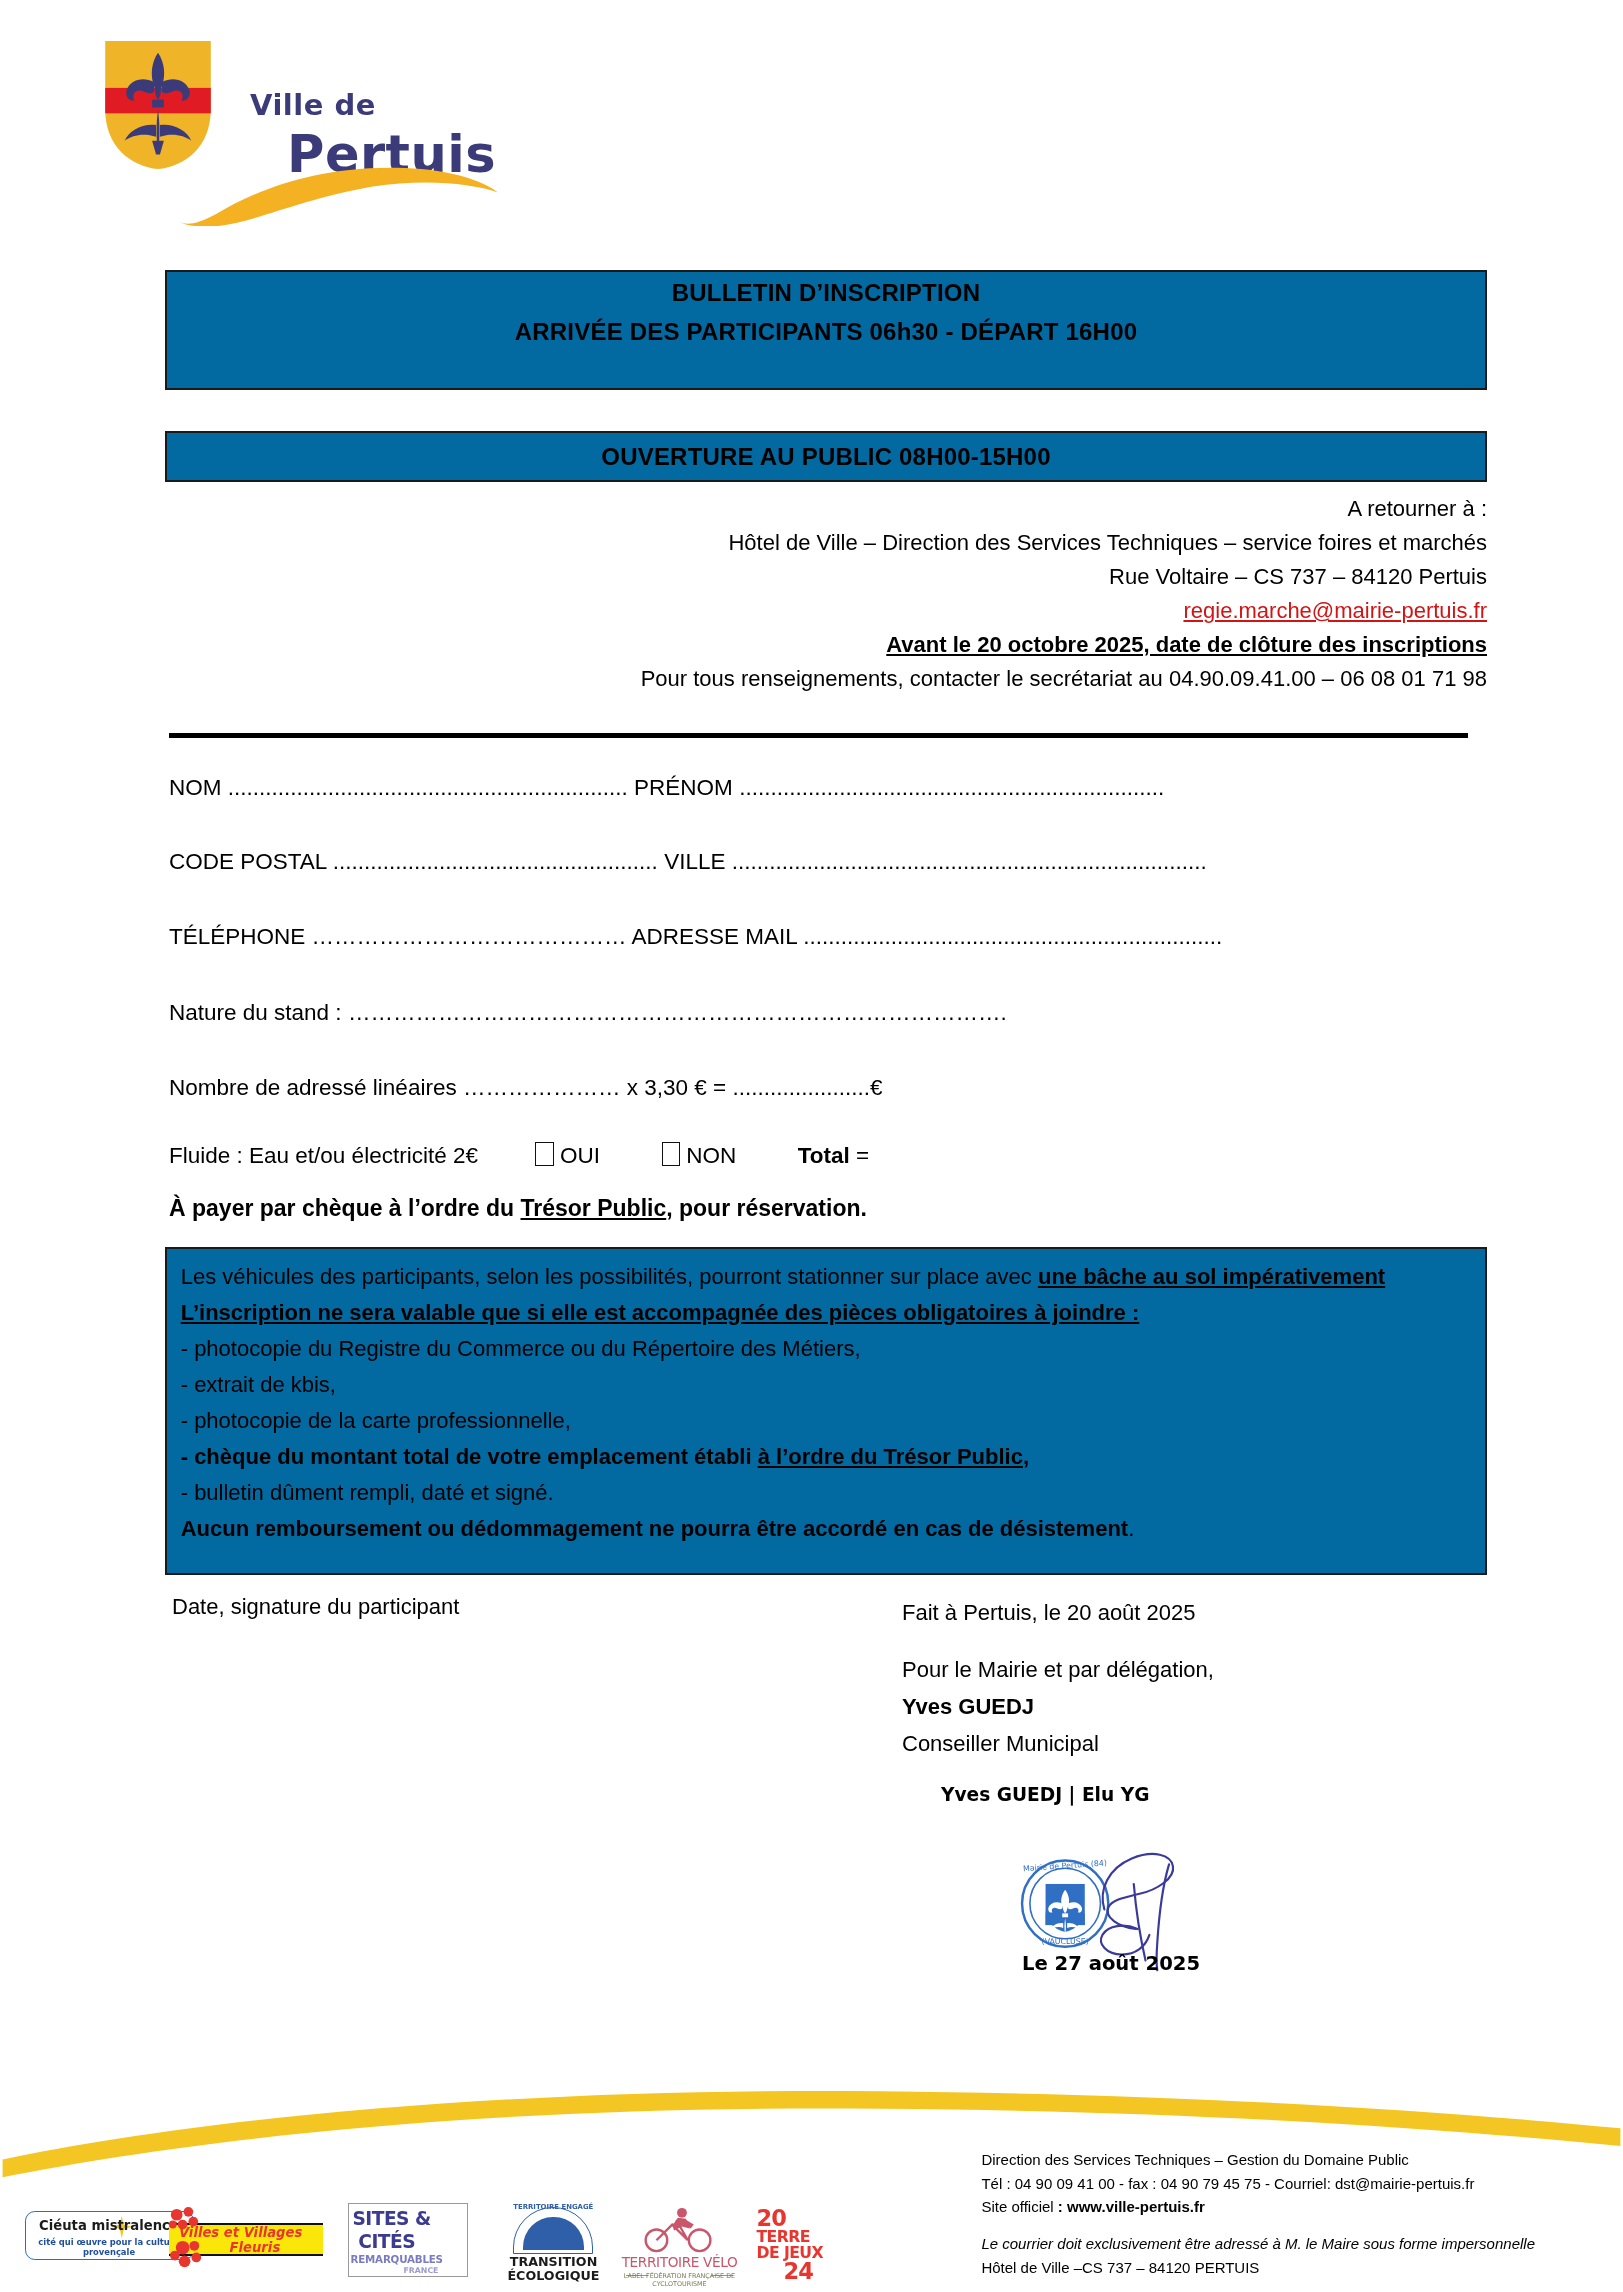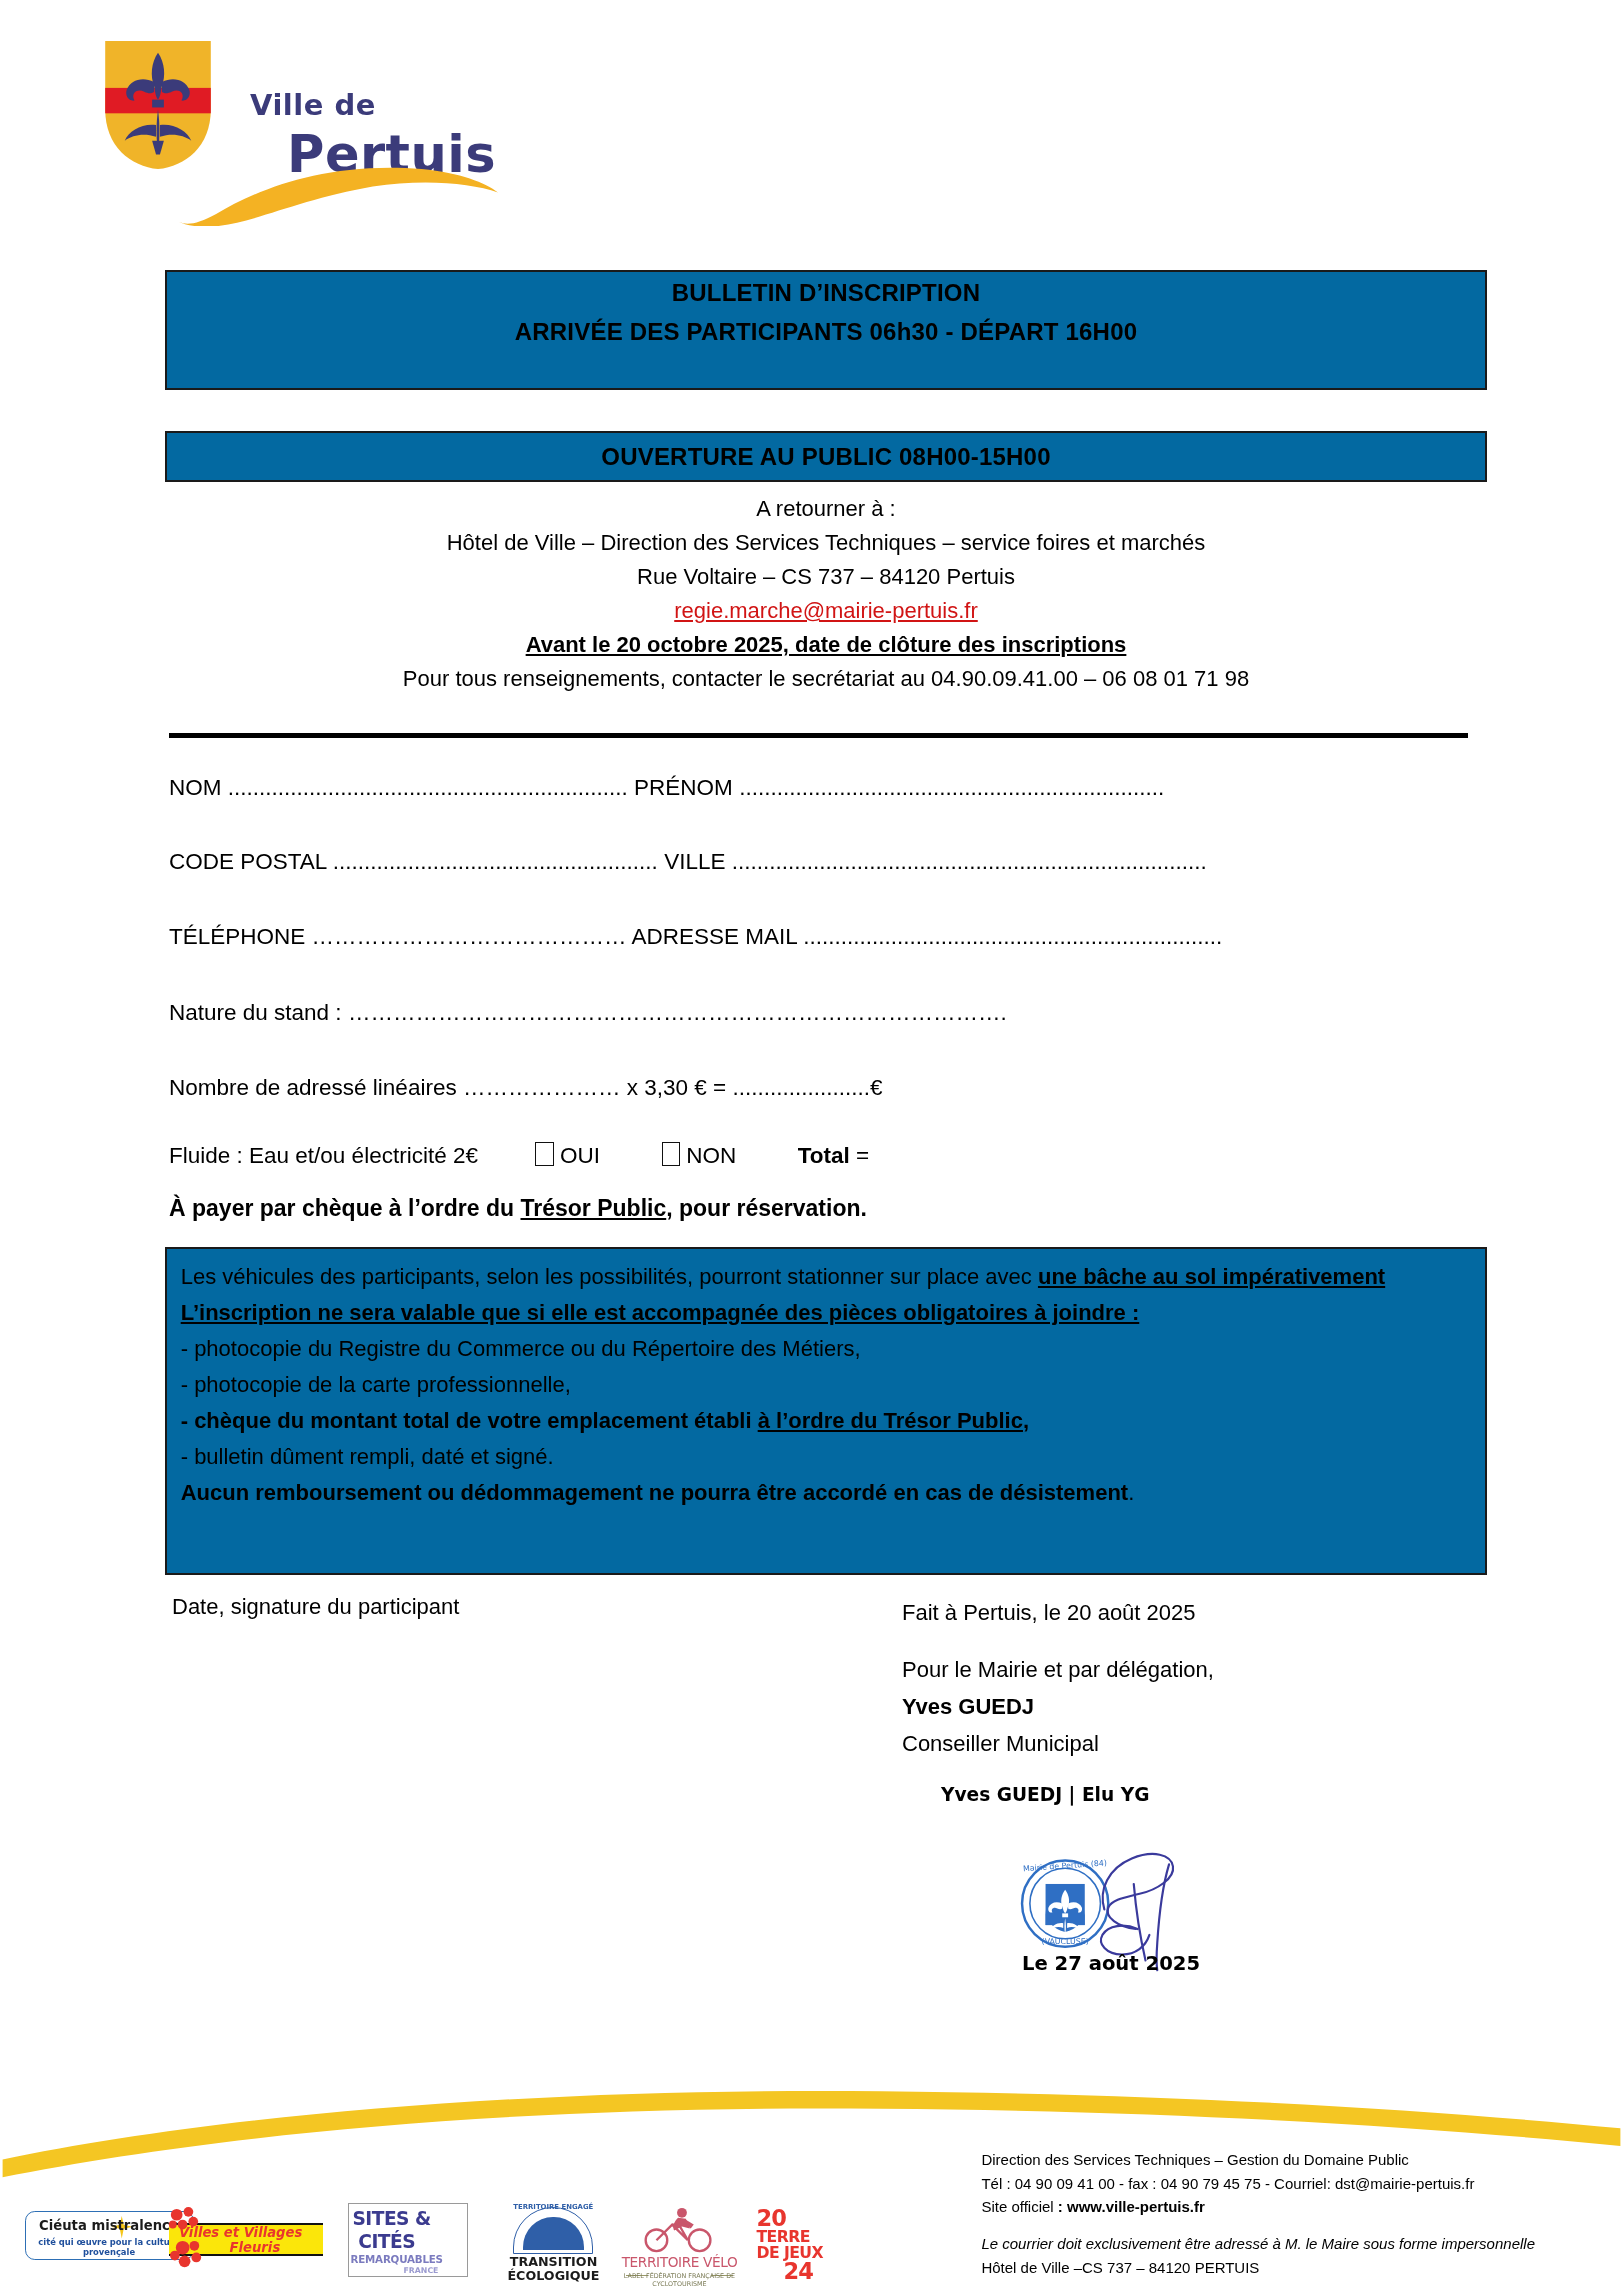--- a/index.html
+++ b/index.html
@@ -102,21 +102,21 @@
   #opening-box .title-line {
     line-height: 47px;
   }
 
   
   #address-block {
     position: absolute;
     left: 165px;
     top: 492px;
     width: 1322px;
-    text-align: center;
+    text-align: right;
     font-size: 22px;
     line-height: 34px;
   }
   #address-block .mail {
     color: #d11414;
     text-decoration: underline;
   }
   #address-block .deadline {
     font-weight: bold;
     text-decoration: underline;
@@ -548,20 +548,21 @@
   </div>
 
   <div id="payer-line">
     <span>À payer par chèque à l’ordre du </span><span class="u">Trésor Public</span><span>, pour réservation.</span>
   </div>
 
   <div id="conditions-box" class="bordered-box">
     <p><span>Les véhicules des participants, selon les possibilités, pourront stationner sur place avec </span><span class="bold-u">une bâche au sol impérativement</span></p>
     <p class="bold-u">L’inscription ne sera valable que si elle est accompagnée des pièces obligatoires à joindre :</p>
     <p>- photocopie du Registre du Commerce ou du Répertoire des Métiers,</p>
+    <p>- extrait de kbis,</p>
     <p>- photocopie de la carte professionnelle,</p>
     <p><span class="bold">- chèque du montant total de votre emplacement établi </span><span class="bold-u">à l’ordre du Trésor Public</span><span class="bold">,</span></p>
     <p>- bulletin dûment rempli, daté et signé.</p>
     <p><span class="bold">Aucun remboursement ou dédommagement ne pourra être accordé en cas de désistement</span><span>.</span></p>
   </div>
 
   <div id="sig-left">Date, signature du participant</div>
 
   <div id="sig-right">
     <div>Fait à Pertuis, le 20 août 2025</div>

